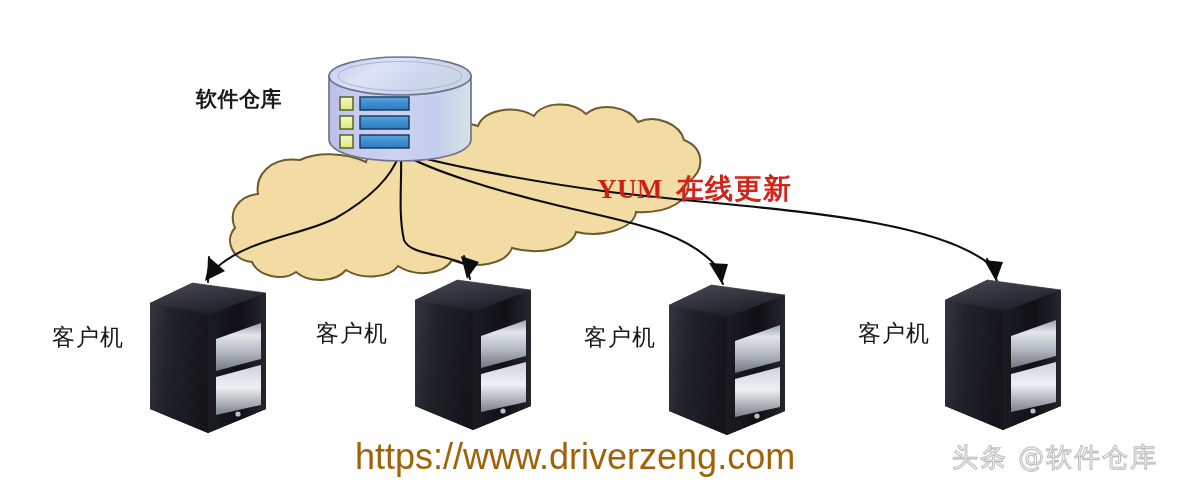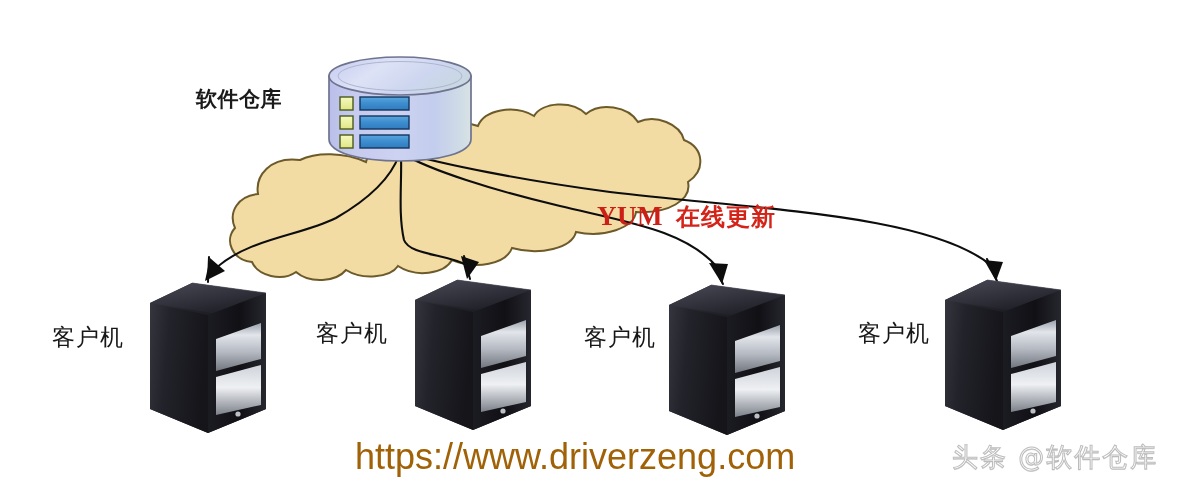--- a/index.html
+++ b/index.html
@@ -50,26 +50,25 @@
     display: flex;
     align-items: baseline;
     gap: 13px;
   }
   .yum-latin {
     font-family: "Liberation Serif", "DejaVu Serif", serif;
     font-weight: bold;
     font-size: 27px;
     color: #cc2017;
     letter-spacing: 0.5px;
-    margin-top: 31px;
   }
   .yum-cn {
     font-family: Liberation Serif, serif;
     font-weight: bold;
-    font-size: 24px;
+    font-size: 28px;
     color: #d4241a;
     letter-spacing: 1px;
   }
   .site-url {
     position: absolute;
     left: 355px;
     top: 436px;
     font-family: "Liberation Sans", "DejaVu Sans", sans-serif;
     font-size: 36px;
     color: #a16207;

